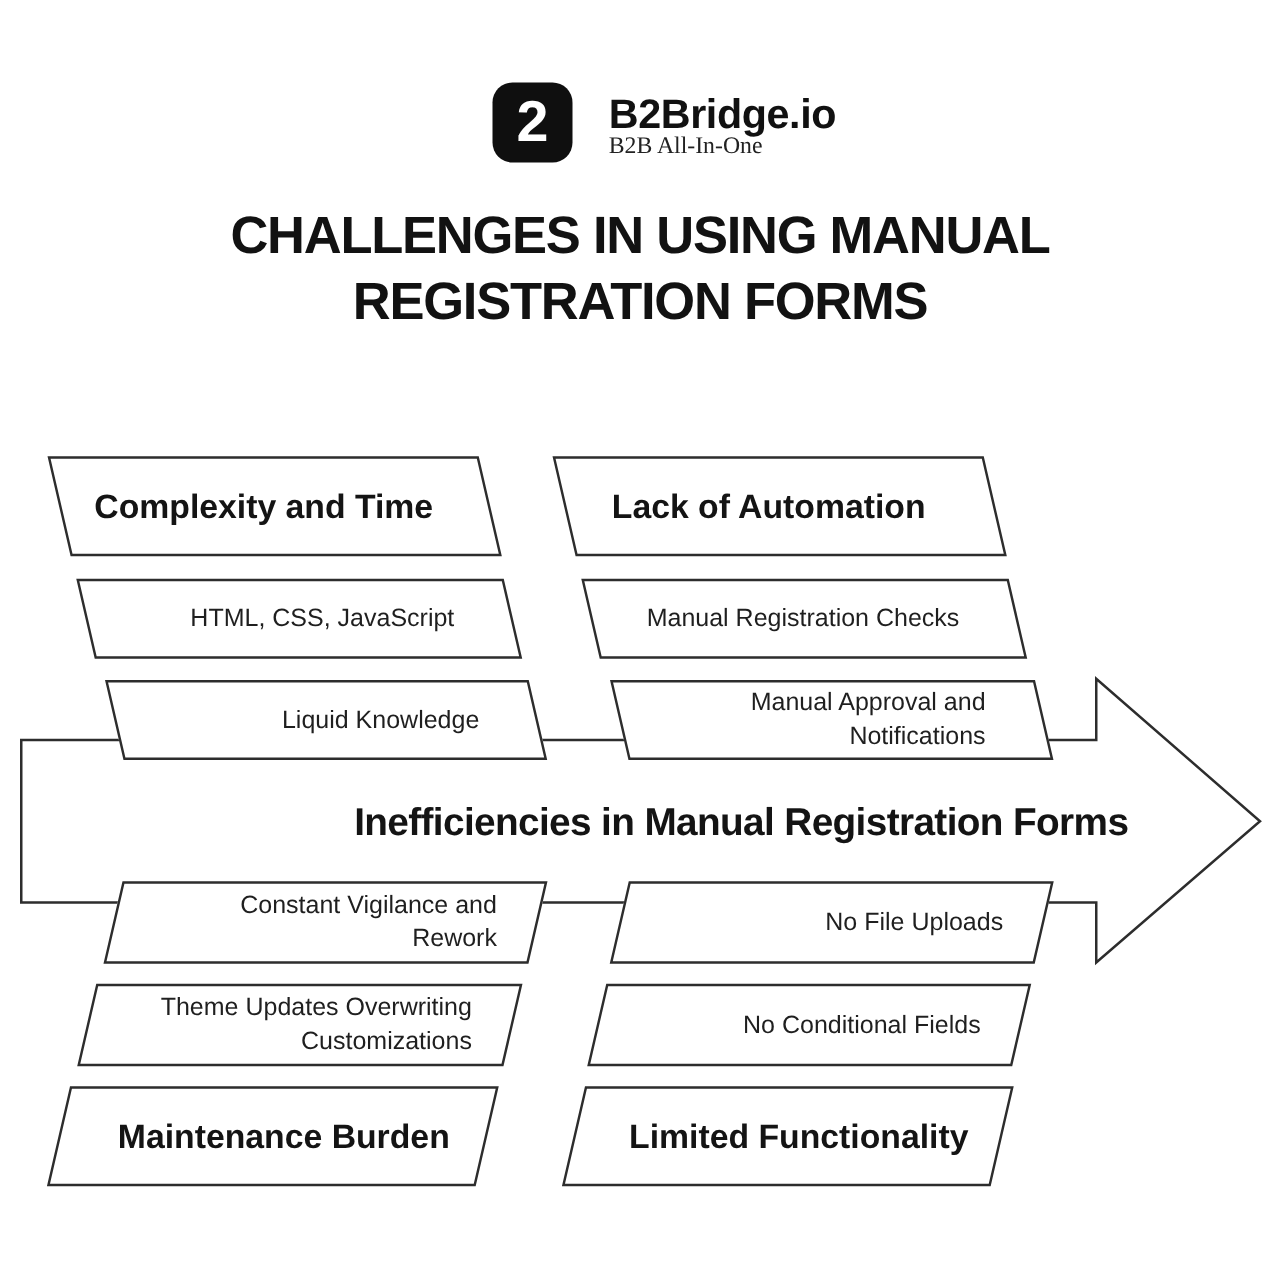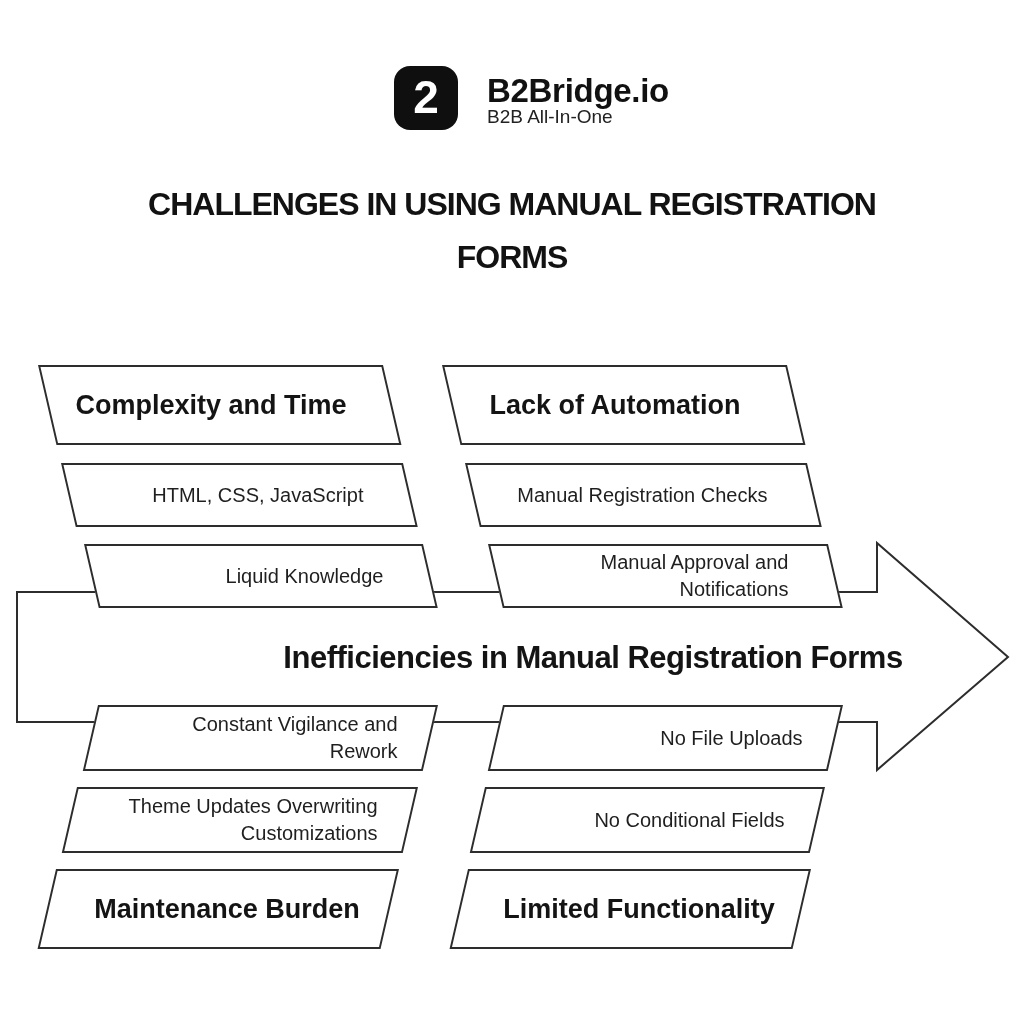--- a/index.html
+++ b/index.html
@@ -22,27 +22,27 @@
   }
   .logo-glyph{
     color:var(--logo_glyph_color);font-size:46px;font-weight:700;line-height:1;
     transform:translateY(-1px);
   }
   .brand-name{
     position:absolute;left:487px;top:72px;font-size:33px;font-weight:700;
     letter-spacing:-0.3px;color:#111;
   }
   .brand-tagline{
-    position:absolute;left:487px;top:106px;font-size:19px;font-weight:500;color:#222;
+    position:absolute;left:487px;top:106px;font-size:19px;font-weight:500;color:#222;font-family:Liberation Serif, serif;
   }
 
   
   .title{
-    position:absolute;left:0;right:0;top:178px;text-align:center;
-    font-size:32px;line-height:53px;font-weight:700;letter-spacing:-1px;
+    position:absolute;left:0;right:0;top:161px;text-align:center;
+    font-size:42px;line-height:53px;font-weight:700;letter-spacing:-1px;
     color:#121212;
   }
   .title-inner{max-width:740px;margin:0 auto;}
 
   
   .arrow-svg{position:absolute;left:0;top:0;z-index:1;}
   .arrow-label{
     position:absolute;left:140px;top:634px;width:906px;height:48px;line-height:48px;
     text-align:center;font-size:31px;font-weight:700;letter-spacing:-0.5px;z-index:3;
     color:#141414;

